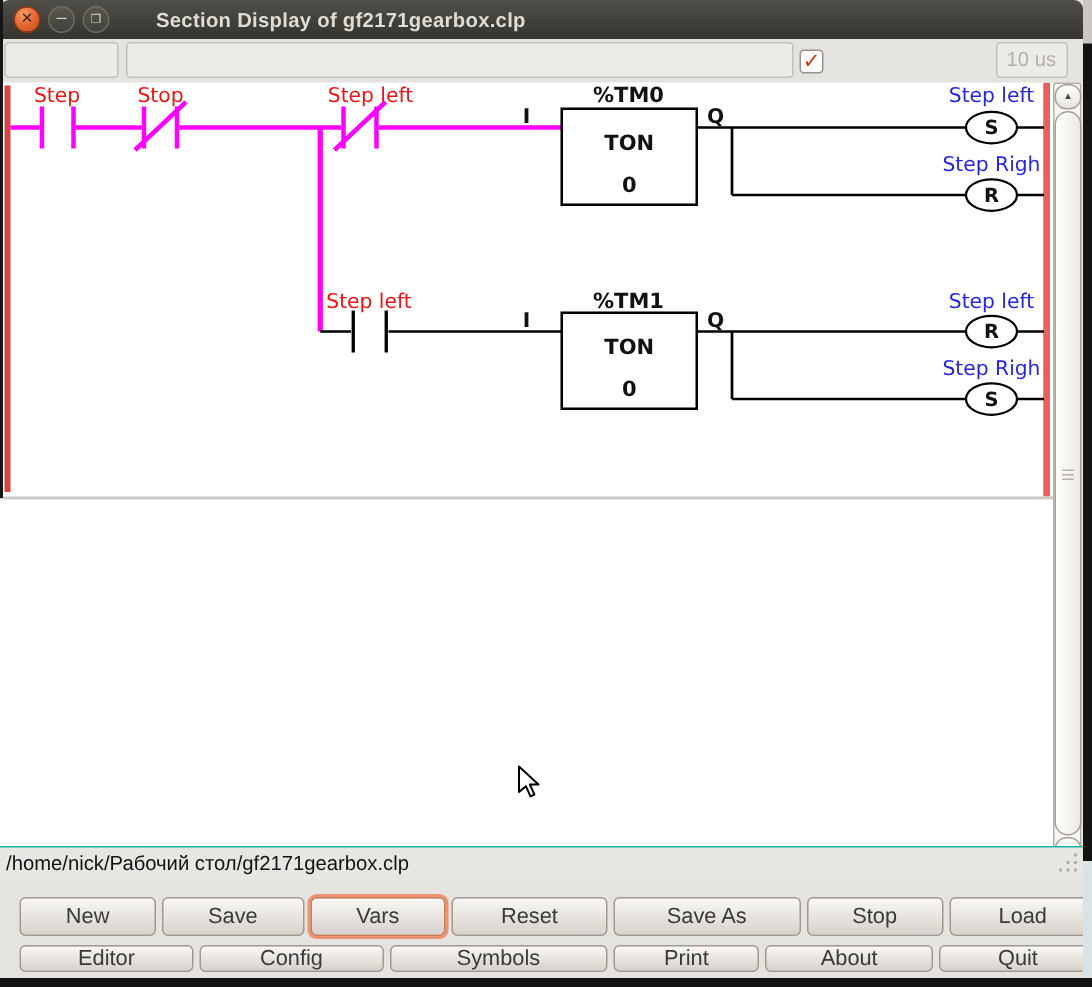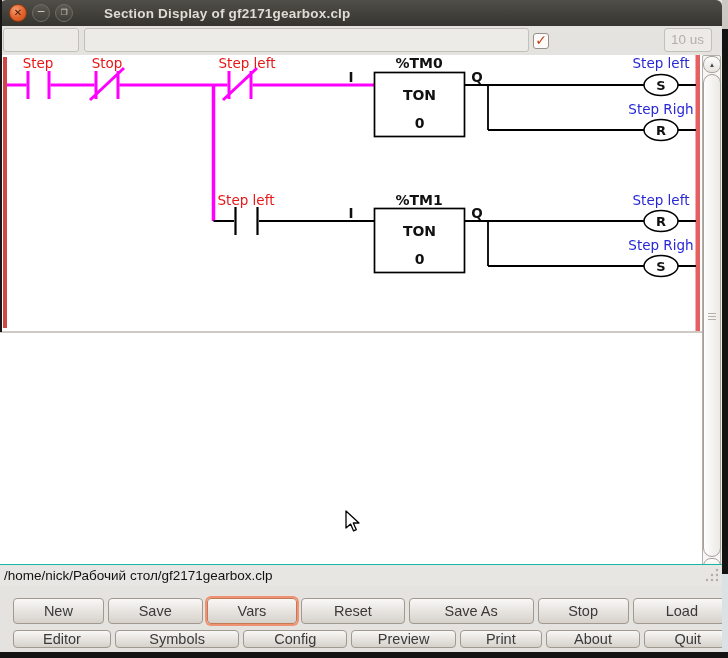--- a/index.html
+++ b/index.html
@@ -224,23 +224,22 @@
     <button class="btn" style="flex-grow:96">New</button>
     <button class="btn" style="flex-grow:96">Save</button>
     <button class="btn focused" style="flex-grow:96">Vars</button>
     <button class="btn" style="flex-grow:102">Reset</button>
     <button class="btn" style="flex-grow:112">Save As</button>
     <button class="btn" style="flex-grow:95">Stop</button>
     <button class="btn" style="flex-grow:103">Load</button>
   </div>
   <div class="btnrow row2">
     <button class="btn" style="flex-grow:97">Editor</button>
+    <button class="btn" style="flex-grow:100">Config</button>
     <button class="btn" style="flex-grow:112">Symbols</button>
-    <button class="btn" style="flex-grow:100">Config</button>
-    <button class="btn" style="flex-grow:86">Preview</button>
     <button class="btn" style="flex-grow:83">Print</button>
     <button class="btn" style="flex-grow:92">About</button>
     <button class="btn" style="flex-grow:97">Quit</button>
   </div>
 
 </div>
 
 <div class="desk-tr"></div>
 <div class="desk-br"></div>
 <div class="desk-l"></div>

